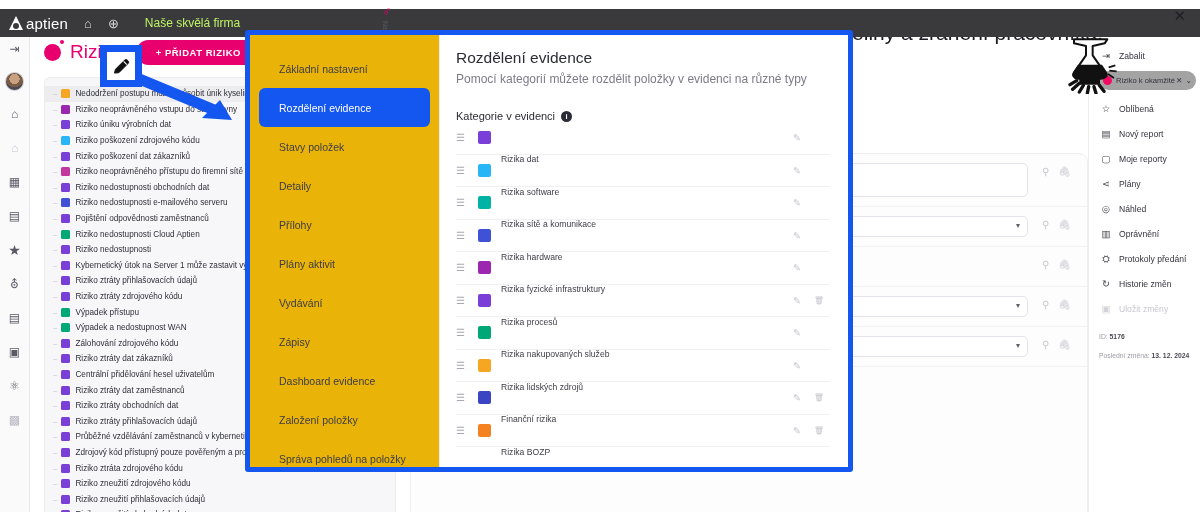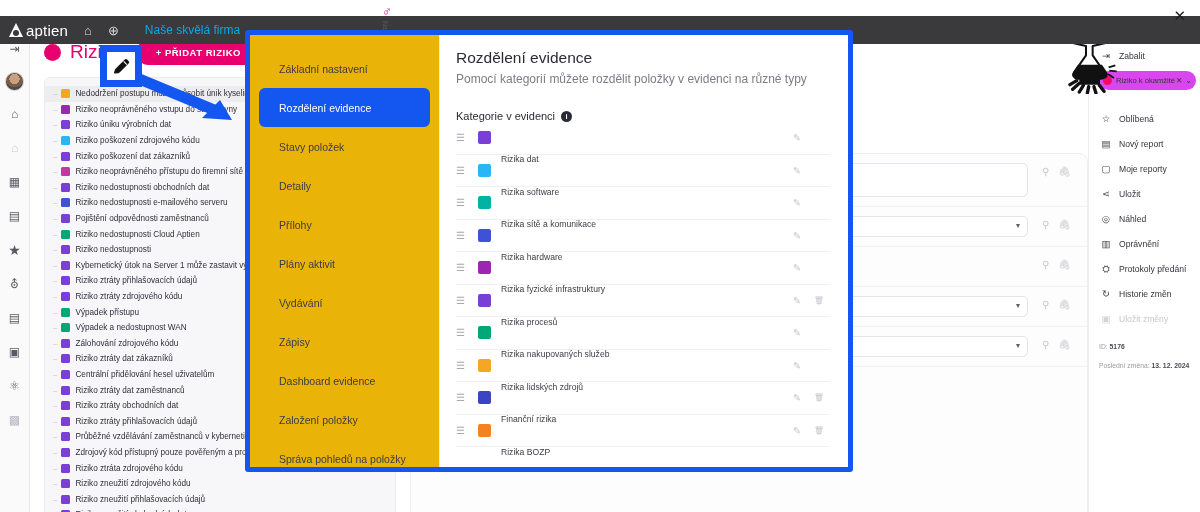--- a/index.html
+++ b/index.html
@@ -6,37 +6,37 @@
   html, body {
     width: 1200px; height: 512px;
     overflow: hidden;
     font-family: "Liberation Sans", sans-serif;
     background: #ffffff;
   }
   #root { position: relative; width: 1200px; height: 512px; background:#fff; }
 
   
   .topbar {
-    position: absolute; left:0; top:16px; width:1200px; height:28px;
+    position: absolute; left:0; top:9px; width:1200px; height:28px;
     background:#3a3a3c; display:flex; align-items:center; z-index:6;
   }
   .brand { display:flex; align-items:center; margin-left:8px; }
   .brand-logo { width:16px; height:16px; position:relative; }
   .brand-logo:before{
     content:""; position:absolute; left:1px; top:1px;
     width:0;height:0;border-left:7px solid transparent;border-right:7px solid transparent;
     border-bottom:14px solid #fff;
   }
   .brand-logo:after{
     content:""; position:absolute; left:5px; top:8px; width:6px;height:6px;
     border-radius:50%; background:#3a3a3c;
   }
   .brand-name { color:#fff; font-size:15px; letter-spacing:.2px; margin-left:2px; }
   .topbar-icon { color:#d9d9dc; margin-left:16px; font-size:13px; display:flex; align-items:center; }
-  .topbar-title { color:#0ea5e9; font-size:12px; margin-left:26px; }
+  .topbar-title { color:#bef264; font-size:12px; margin-left:26px; }
 
   
   .rail {
     position:absolute; left:0; top:28px; width:30px; height:484px;
     background:#fafafb; border-right:1px solid #e8e8ec;
     display:flex; flex-direction:column; align-items:center; padding-top:10px; z-index:3;
   }
   .rail .r-icon { width:22px; height:22px; margin-bottom:12px; color:#5a5a66;
       display:flex;align-items:center;justify-content:center;font-size:12px; }
   .avatar {
@@ -83,22 +83,22 @@
   
   .rightpanel{
     position:absolute;right:0;top:31px;width:112px;height:481px;background:#fff;
     border-left:1px solid #efeff2;padding:12px 0 0 10px;z-index:3;
   }
   .ract{display:flex;align-items:center;height:25px;font-size:8.6px;color:#33333d;}
   .ract .ri{width:14px;display:inline-block;text-align:center;margin-right:6px;color:#45454f;font-size:9.5px;}
   .ract.dim{color:#c7c7cf;}
   .ract.dim .ri{color:#d2d2d9;}
   .chip{
-    display:flex;align-items:center;background:#d946ef;border-radius:12px;height:19px;
-    padding:0 6px 0 4px;margin:3px 4px 16px 0;font-size:7.6px;color:#33333d;white-space:nowrap;
+    display:flex;align-items:center;background:#a3a3a3;border-radius:12px;height:19px;
+    padding:0 6px 0 4px;margin:3px 4px 6px 0;font-size:7.6px;color:#33333d;white-space:nowrap;
   }
   .chipdot{width:9px;height:9px;border-radius:50%;background:#f50a63;margin-right:4px;flex:0 0 auto;}
   .meta{font-size:6.8px;color:#9b9ba6;margin-top:12px;}
   .meta b{color:#4b4b56;}
 
   
   .hazard-title{
     position:absolute;left:440px;top:21px;font-size:21px;color:#1c1c24;white-space:nowrap;z-index:5;
   }
   .hazard-pic{position:absolute;right:70px;top:34px;width:72px;height:60px;z-index:5;}
@@ -397,21 +397,21 @@
     <div class="ract">
         <span class="ri">▤</span>
         <span>Nový report</span>
       </div>
     <div class="ract">
         <span class="ri">▢</span>
         <span>Moje reporty</span>
       </div>
     <div class="ract">
         <span class="ri">⋖</span>
-        <span>Uložit</span>
+        <span>Plány</span>
       </div>
     <div class="ract">
         <span class="ri">◎</span>
         <span>Náhled</span>
       </div>
     <div class="ract">
         <span class="ri">▥</span>
         <span>Oprávnění</span>
       </div>
     <div class="ract">

